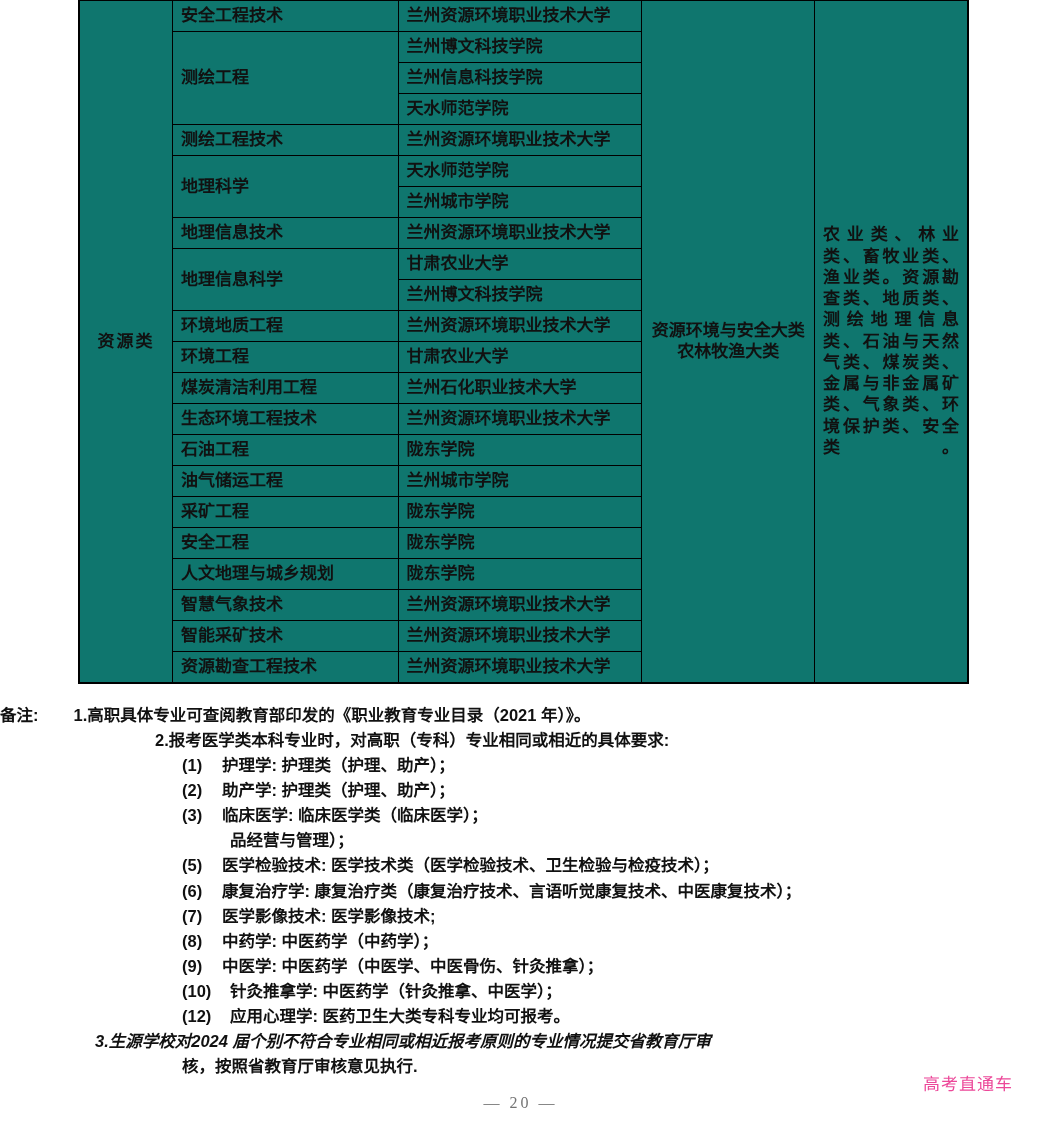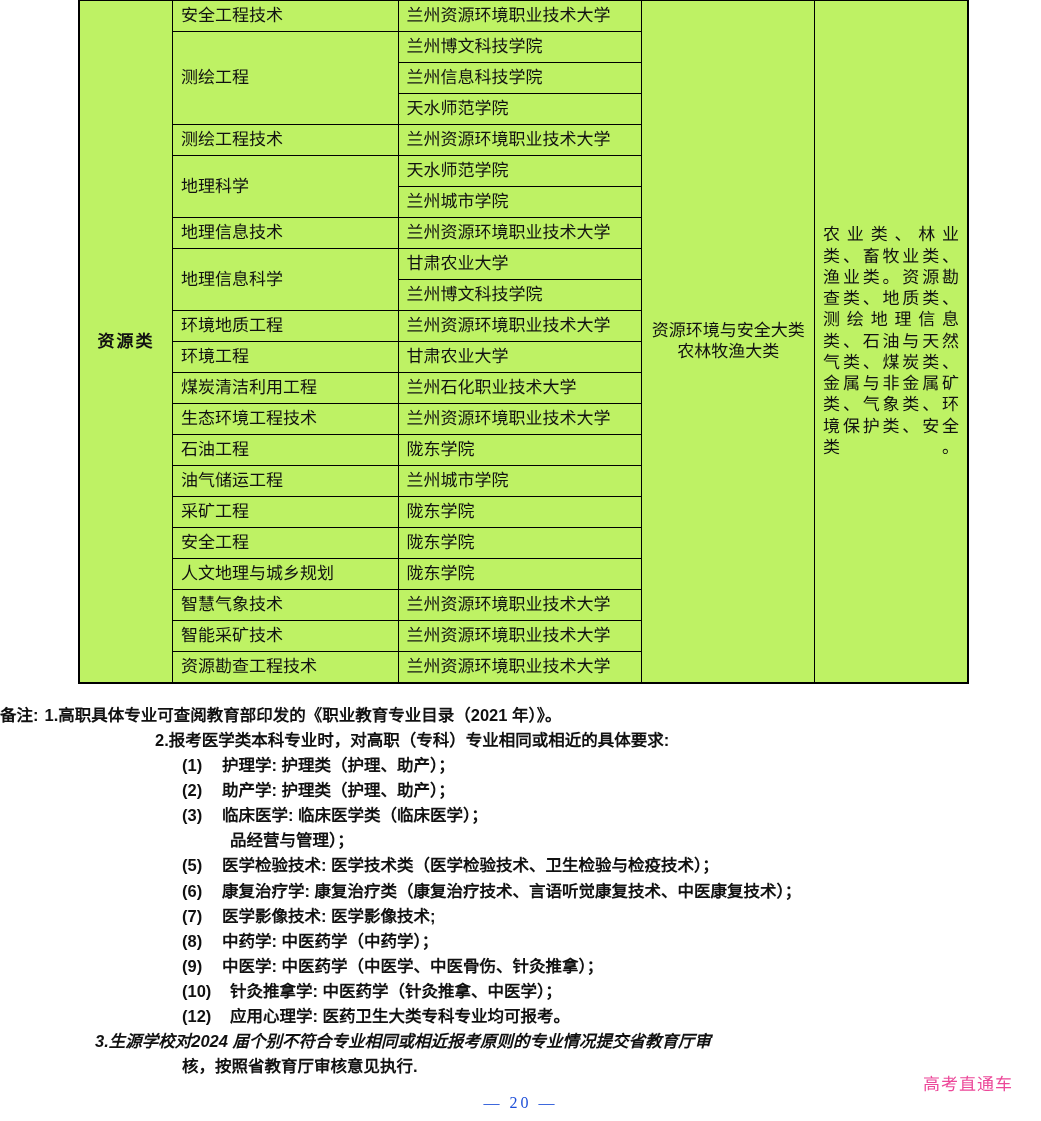--- a/index.html
+++ b/index.html
@@ -32,21 +32,22 @@
     border-top: none;
   }
   table.maintable td {
     border: 1px solid #000;
     padding: 0 8px;
     font-size: 17px;
     line-height: 1.25;
     vertical-align: middle;
     height: 31px;
     box-sizing: border-box;
-    background: #bef264;
+    background: #0f766e;
+    font-weight: bold;
   }
   td.col-category {
     width: 92px;
     text-align: center;
     font-weight: bold;
     letter-spacing: 2px;
     border-left: 2px solid #000;
     border-right: 2px solid #000;
   }
   td.col-major {
@@ -85,20 +86,21 @@
     width: 1041px;
     font-family: "Liberation Sans", "DejaVu Sans", sans-serif;
     font-weight: bold;
     font-size: 16.5px;
     line-height: 1.52;
     color: #111;
   }
   .note-line {
     display: block;
     white-space: nowrap;
+    margin-left: 29px;
   }
   .note-row {
     display: flex;
     align-items: flex-start;
   }
   .note-label {
     flex: 0 0 auto;
     padding-right: 6px;
   }
   .note-body {
@@ -136,21 +138,21 @@
     letter-spacing: 1px;
   }
   #pagenum {
     position: absolute;
     left: 0;
     top: 1094px;
     width: 1041px;
     text-align: center;
     font-family: "Liberation Serif", "DejaVu Serif", serif;
     font-size: 16px;
-    color: #1d4ed8;
+    color: #737373;
     letter-spacing: 3px;
   }
 </style>
 </head>
 <body>
 
 <div id="table-wrap">
   <table class="maintable">
     <tbody id="table-body">
         <tr>

